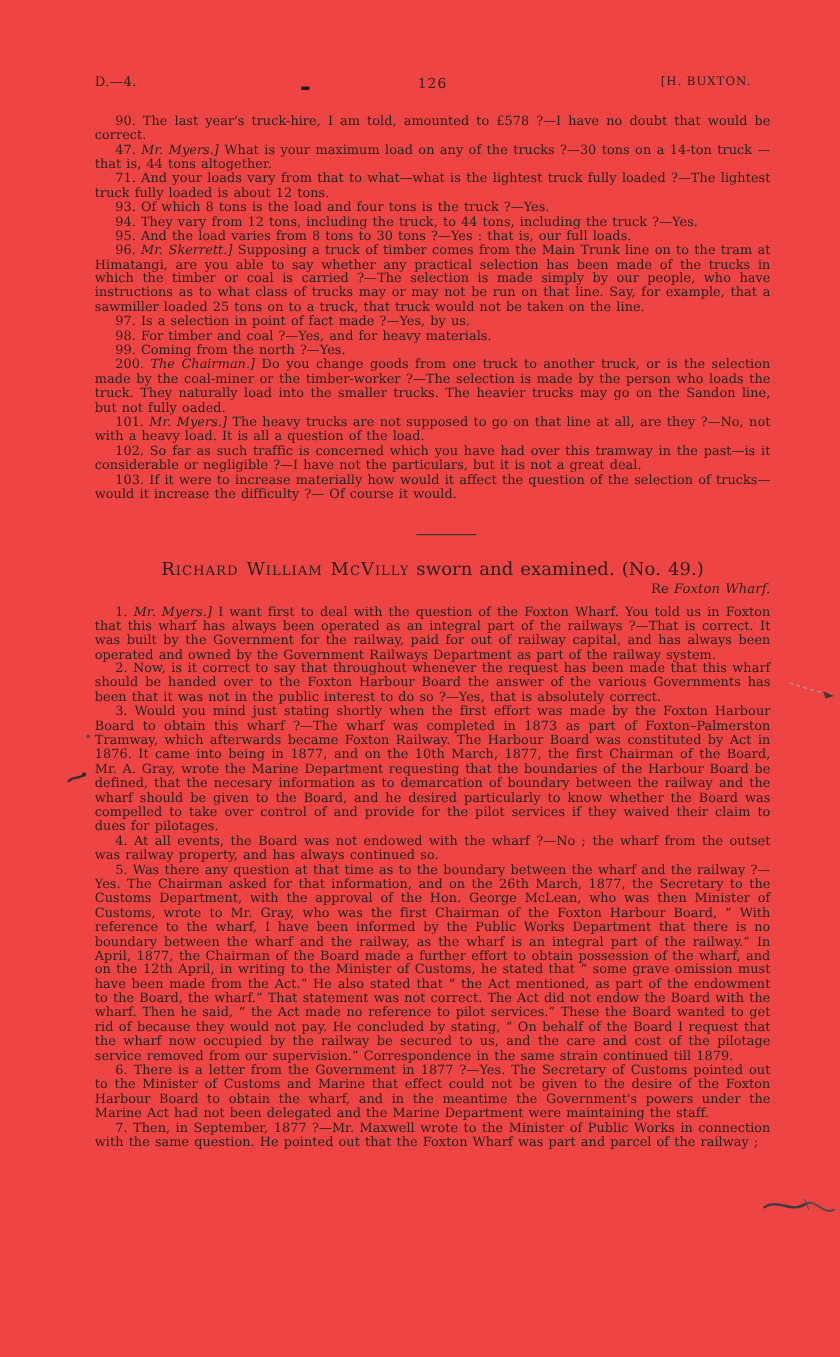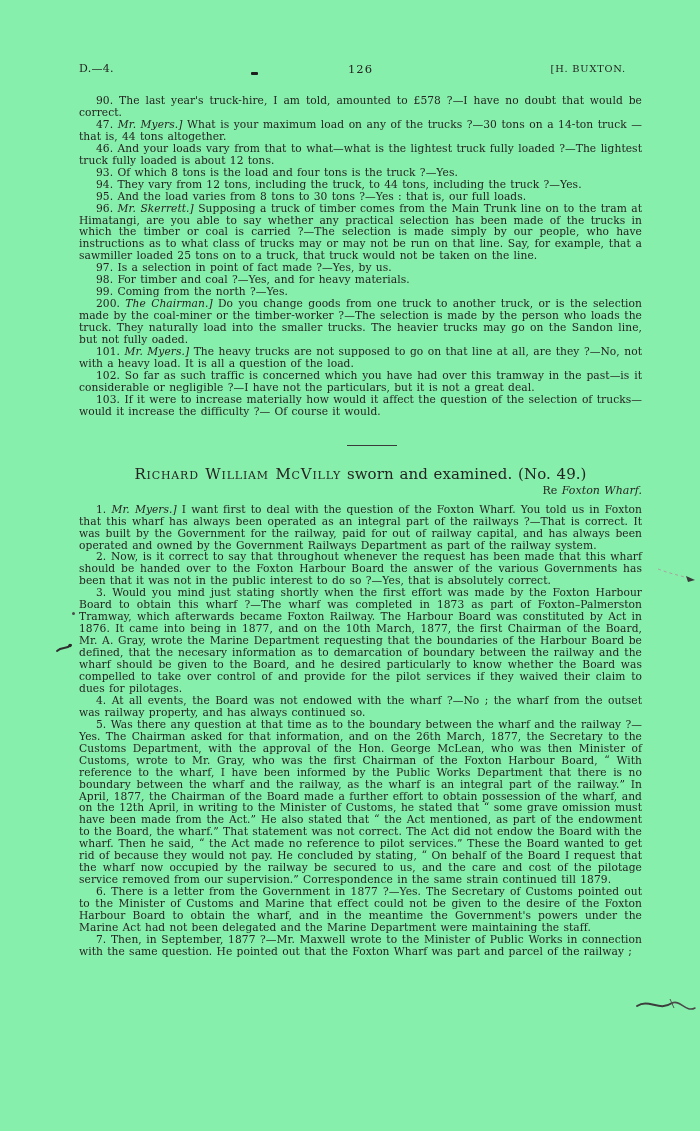--- a/index.html
+++ b/index.html
@@ -1,19 +1,19 @@
 <!DOCTYPE html>
 <html><head>
 <meta charset="utf-8">
 <style>
   html,body { margin:0; padding:0; }
   .page {
     position:relative;
     width:700px; height:1131px;
-    background:#86efac;
+    background:#ef4444;
     color:#262420;
     font-family:"DejaVu Serif","Liberation Serif",serif;
     overflow:hidden;
   }
   .page-header {
     position:absolute; top:62px; left:79px; width:563px; height:16px;
     font-size:11px;
   }
   .doc-ref { position:absolute; left:0; top:0; letter-spacing:0.3px; }
   .page-num { position:absolute; left:50%; top:0; transform:translateX(-50%); font-size:11.5px; letter-spacing:1px; }
@@ -52,21 +52,21 @@
     <span class="doc-ref">D.—4.</span>
     <span class="page-num">126</span>
     <span class="witness-ref">[H. BUXTON.</span>
   </div>
 
   <div class="content">
 
     <div>
       <p class="qa"><span class="num">90.</span> <span class="speaker"></span> <span>The last year's truck-hire, I am told, amounted to £578 ?—I have no doubt that would be correct.</span></p>
       <p class="qa"><span class="num">47.</span> <span class="speaker">Mr. Myers.]</span> <span>What is your maximum load on any of the trucks ?—30 tons on a 14-ton truck —that is, 44 tons altogether.</span></p>
-      <p class="qa"><span class="num">46.</span> <span class="speaker"></span> <span>And your loads vary from that to what—what is the lightest truck fully loaded ?—The lightest truck fully loaded is about 12 tons.</span></p>
+      <p class="qa"><span class="num">71.</span> <span class="speaker"></span> <span>And your loads vary from that to what—what is the lightest truck fully loaded ?—The lightest truck fully loaded is about 12 tons.</span></p>
       <p class="qa"><span class="num">93.</span> <span class="speaker"></span> <span>Of which 8 tons is the load and four tons is the truck ?—Yes.</span></p>
       <p class="qa"><span class="num">94.</span> <span class="speaker"></span> <span>They vary from 12 tons, including the truck, to 44 tons, including the truck ?—Yes.</span></p>
       <p class="qa"><span class="num">95.</span> <span class="speaker"></span> <span>And the load varies from 8 tons to 30 tons ?—Yes : that is, our full loads.</span></p>
       <p class="qa"><span class="num">96.</span> <span class="speaker">Mr. Skerrett.]</span> <span>Supposing a truck of timber comes from the Main Trunk line on to the tram at Himatangi, are you able to say whether any practical selection has been made of the trucks in which the timber or coal is carried ?—The selection is made simply by our people, who have instructions as to what class of trucks may or may not be run on that line. Say, for example, that a sawmiller loaded 25 tons on to a truck, that truck would not be taken on the line.</span></p>
       <p class="qa"><span class="num">97.</span> <span class="speaker"></span> <span>Is a selection in point of fact made ?—Yes, by us.</span></p>
       <p class="qa"><span class="num">98.</span> <span class="speaker"></span> <span>For timber and coal ?—Yes, and for heavy materials.</span></p>
       <p class="qa"><span class="num">99.</span> <span class="speaker"></span> <span>Coming from the north ?—Yes.</span></p>
       <p class="qa"><span class="num">200.</span> <span class="speaker">The Chairman.]</span> <span>Do you change goods from one truck to another truck, or is the selection made by the coal-miner or the timber-worker ?—The selection is made by the person who loads the truck. They naturally load into the smaller trucks. The heavier trucks may go on the Sandon line, but not fully oaded.</span></p>
       <p class="qa"><span class="num">101.</span> <span class="speaker">Mr. Myers.]</span> <span>The heavy trucks are not supposed to go on that line at all, are they ?—No, not with a heavy load. It is all a question of the load.</span></p>
       <p class="qa"><span class="num">102.</span> <span class="speaker"></span> <span>So far as such traffic is concerned which you have had over this tramway in the past—is it considerable or negligible ?—I have not the particulars, but it is not a great deal.</span></p>

